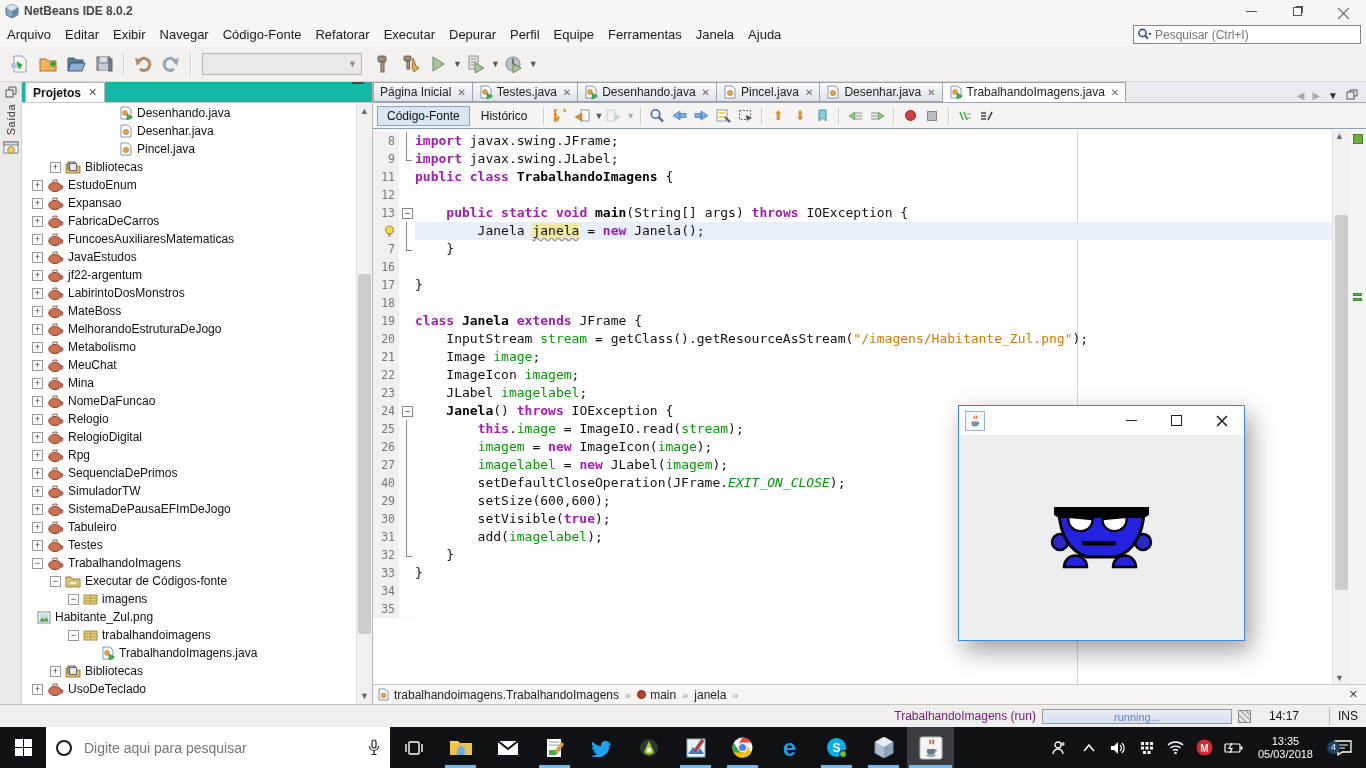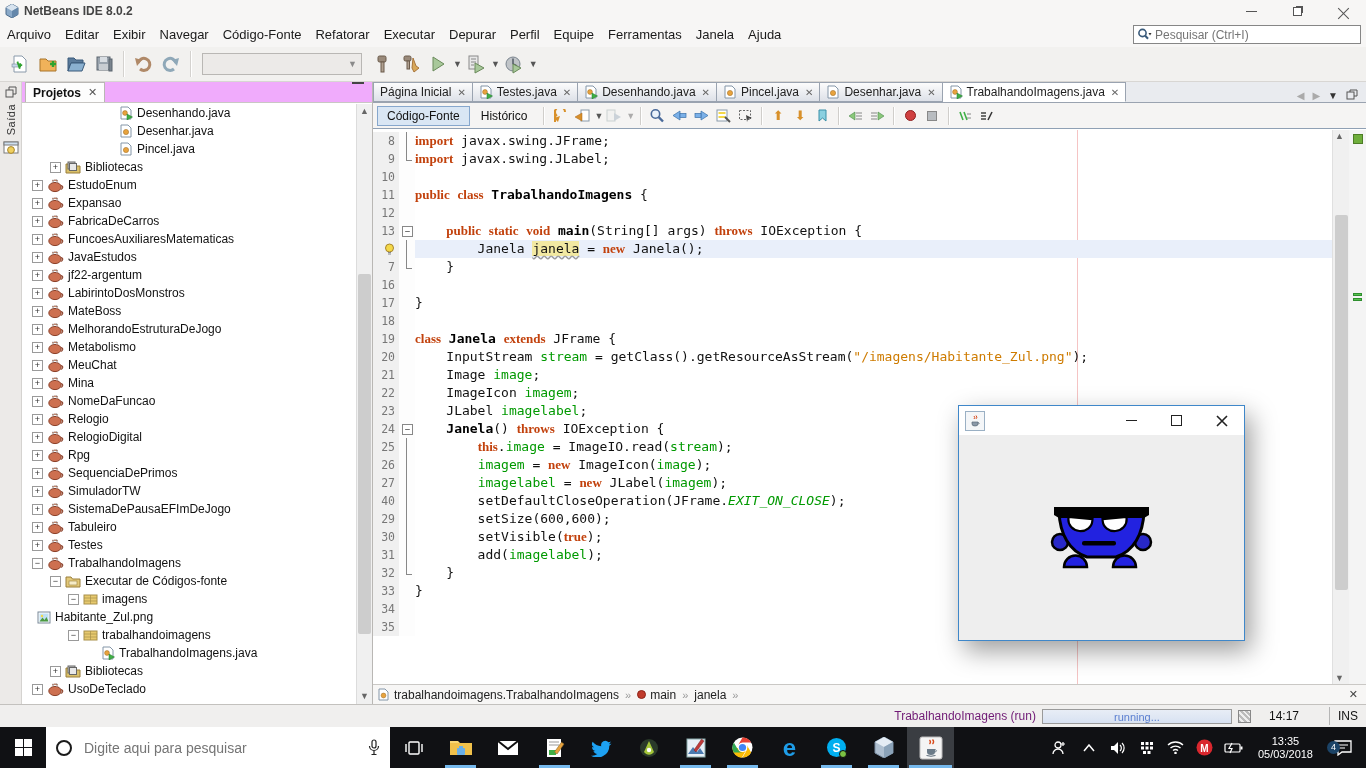--- a/index.html
+++ b/index.html
@@ -27,21 +27,21 @@
   .tbi{width:28px;height:28px;display:flex;align-items:center;justify-content:center;}
   .tcombo{width:160px;height:22px;background:#eceae8;border:1px solid #b9b7b4;display:flex;align-items:center;justify-content:flex-end;margin:0 6px;}
   .tcombo .car{margin-right:4px;color:#8a8a8a;font-size:9px;}
   .caret{font-size:9px;color:#555;margin-left:1px;}
   
   .workarea{position:absolute;left:0;top:82px;width:1366px;height:622px;}
   .leftstrip{position:absolute;left:0;top:0;width:22px;height:622px;background:#eceae8;border-right:1px solid #d5d3d0;display:flex;flex-direction:column;align-items:center;padding-top:4px;font-size:11px;color:#333;}
   .vlabel{writing-mode:vertical-rl;transform:rotate(180deg);margin:6px 0;letter-spacing:.5px;}
   
   .projects{position:absolute;left:22px;top:0;width:351px;height:622px;background:#fff;border-right:1px solid #b9b7b4;}
-  .phdr{height:21px;background:#f0abfc;display:flex;align-items:flex-start;border-bottom:1px solid #c9c7c4;}
+  .phdr{height:21px;background:#14b8a6;display:flex;align-items:flex-start;border-bottom:1px solid #c9c7c4;}
   .ptab{height:20px;background:#fdfdfd;border:1px solid #b9b7b4;border-bottom:none;display:flex;align-items:center;padding:0 7px;font-size:12px;font-weight:bold;margin-left:3px;gap:7px;}
   .ptab .cl{color:#555;font-size:11px;font-weight:normal;}
   .pmin{margin-left:auto;margin-right:8px;margin-bottom:5px;width:12px;border-top:2px solid #444;}
   .tree{position:absolute;left:0;top:22px;right:16px;bottom:0;overflow:hidden;font-size:12px;}
   .trow{height:18px;display:flex;align-items:center;white-space:nowrap;}
   .tbox{width:11px;height:11px;border:1px solid #9a9a9a;background:#fff;font-size:9px;line-height:9px;text-align:center;color:#333;margin-right:4px;flex:none;}
   .tspace{width:15px;flex:none;}
   .trow .lbl{margin-left:4px;}
   .vsb{position:absolute;right:0;top:22px;bottom:0;width:16px;background:#f0f0f0;border-left:1px solid #dcdcdc;}
   .vsb .arr{position:absolute;left:0;width:15px;height:15px;color:#666;font-size:9px;text-align:center;line-height:15px;}
@@ -63,21 +63,21 @@
   .codewrap{position:absolute;left:0;top:48px;right:0;bottom:20px;background:#fff;overflow:hidden;}
   .codelines{position:absolute;left:0;top:2px;right:34px;font-family:"DejaVu Sans Mono","Liberation Mono",monospace;font-size:13px;}
   .cl-row{height:18px;display:flex;align-items:center;}
   .cl-num{width:26px;flex:none;text-align:right;padding-right:4px;background:#f0f0f0;color:#777;font-size:11.5px;height:18px;line-height:18px;font-family:"DejaVu Sans Mono",monospace;}
   .cl-fold{width:16px;flex:none;height:18px;position:relative;background:#fdfdfd;}
   .cl-code{flex:1;white-space:pre;height:18px;line-height:18px;}
   .cl-row.cur .cl-code{background:#e9effa;}
   .fold-mid:before{content:"";position:absolute;left:7px;top:0;bottom:0;border-left:1px solid #888;}
   .fold-end:before{content:"";position:absolute;left:7px;top:0;height:10px;border-left:1px solid #888;border-bottom:1px solid #888;width:5px;}
   .fold-start:before{content:"−";position:absolute;left:3px;top:4px;width:9px;height:9px;border:1px solid #888;background:#fff;font-size:9px;line-height:8px;text-align:center;color:#444;}
-  .tok-k{color:#c2410c;font-weight:bold;font-family:Liberation Serif, serif;} .tok-b{font-weight:bold;color:#000;}
+  .tok-k{color:#a21caf;font-weight:bold;} .tok-b{font-weight:bold;color:#000;}
   .tok-g{color:#009900;} .tok-o{color:#ce7b00;} .tok-gi{color:#009900;font-style:italic;}
   .tok-hl{background:#f2e9a2;text-decoration:underline wavy #999;text-underline-offset:2px;}
   .marginline{position:absolute;top:0;bottom:0;left:704px;width:1px;background:#f5c4c4;}
   .esb{position:absolute;right:17px;top:0;bottom:0;width:17px;background:#f0f0f0;border-left:1px solid #e0e0e0;}
   .estripe{position:absolute;right:0;top:0;bottom:0;width:17px;background:#f4f4f4;}
   .esq{position:absolute;right:3px;top:4px;width:10px;height:10px;background:#6fae3c;border:1px solid #4d7d26;}
   .emark{position:absolute;right:4px;width:9px;height:3px;background:#58c24f;border:1px solid #2f8f2f;}
   .breadcrumb{position:absolute;left:0;bottom:0;right:0;height:20px;background:#f7f6f5;border-top:1px solid #cac8c5;display:flex;align-items:center;font-size:12px;color:#222;padding-left:4px;gap:4px;}
   .bc-sep{color:#999;font-size:11px;margin:0 2px;}
   .bc-x{margin-left:auto;margin-right:8px;color:#444;font-size:11px;}
@@ -843,25 +843,20 @@
               <div class="cl-num">8</div>
               <div class="cl-fold fold-mid"></div>
               <div class="cl-code"><span class="tok-k">import</span><span class="tok-t"> javax.swing.JFrame;</span></div>
             </div>
             <div class="cl-row">
               <div class="cl-num">9</div>
               <div class="cl-fold fold-end"></div>
               <div class="cl-code"><span class="tok-k">import</span><span class="tok-t"> javax.swing.JLabel;</span></div>
             </div>
             <div class="cl-row">
-              <div class="cl-num">10</div>
-              <div class="cl-fold"></div>
-              <div class="cl-code"></div>
-            </div>
-            <div class="cl-row">
               <div class="cl-num">11</div>
               <div class="cl-fold"></div>
               <div class="cl-code"><span class="tok-k">public</span><span class="tok-t"> </span><span class="tok-k">class</span><span class="tok-t"> </span><span class="tok-b">TrabalhandoImagens</span><span class="tok-t"> {</span></div>
             </div>
             <div class="cl-row">
               <div class="cl-num">12</div>
               <div class="cl-fold"></div>
               <div class="cl-code"></div>
             </div>
             <div class="cl-row">

